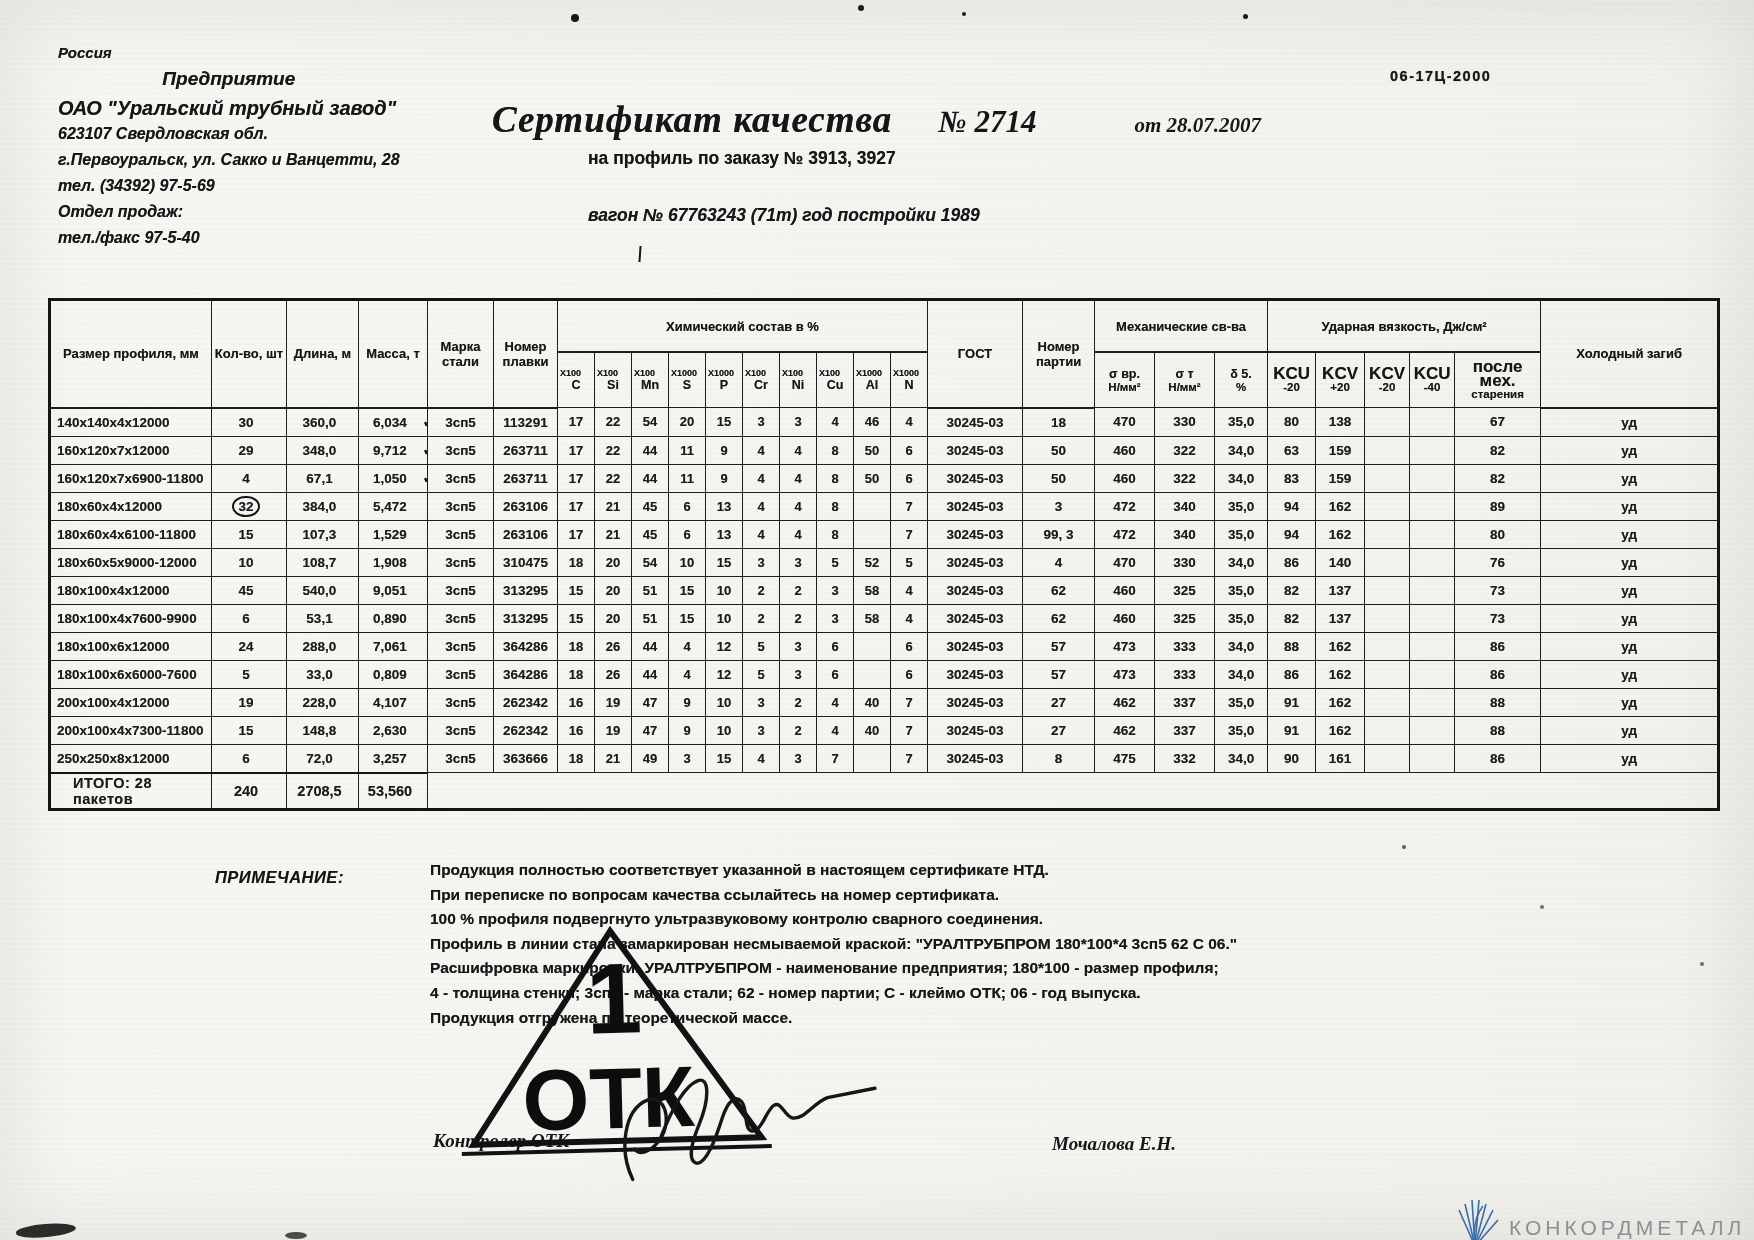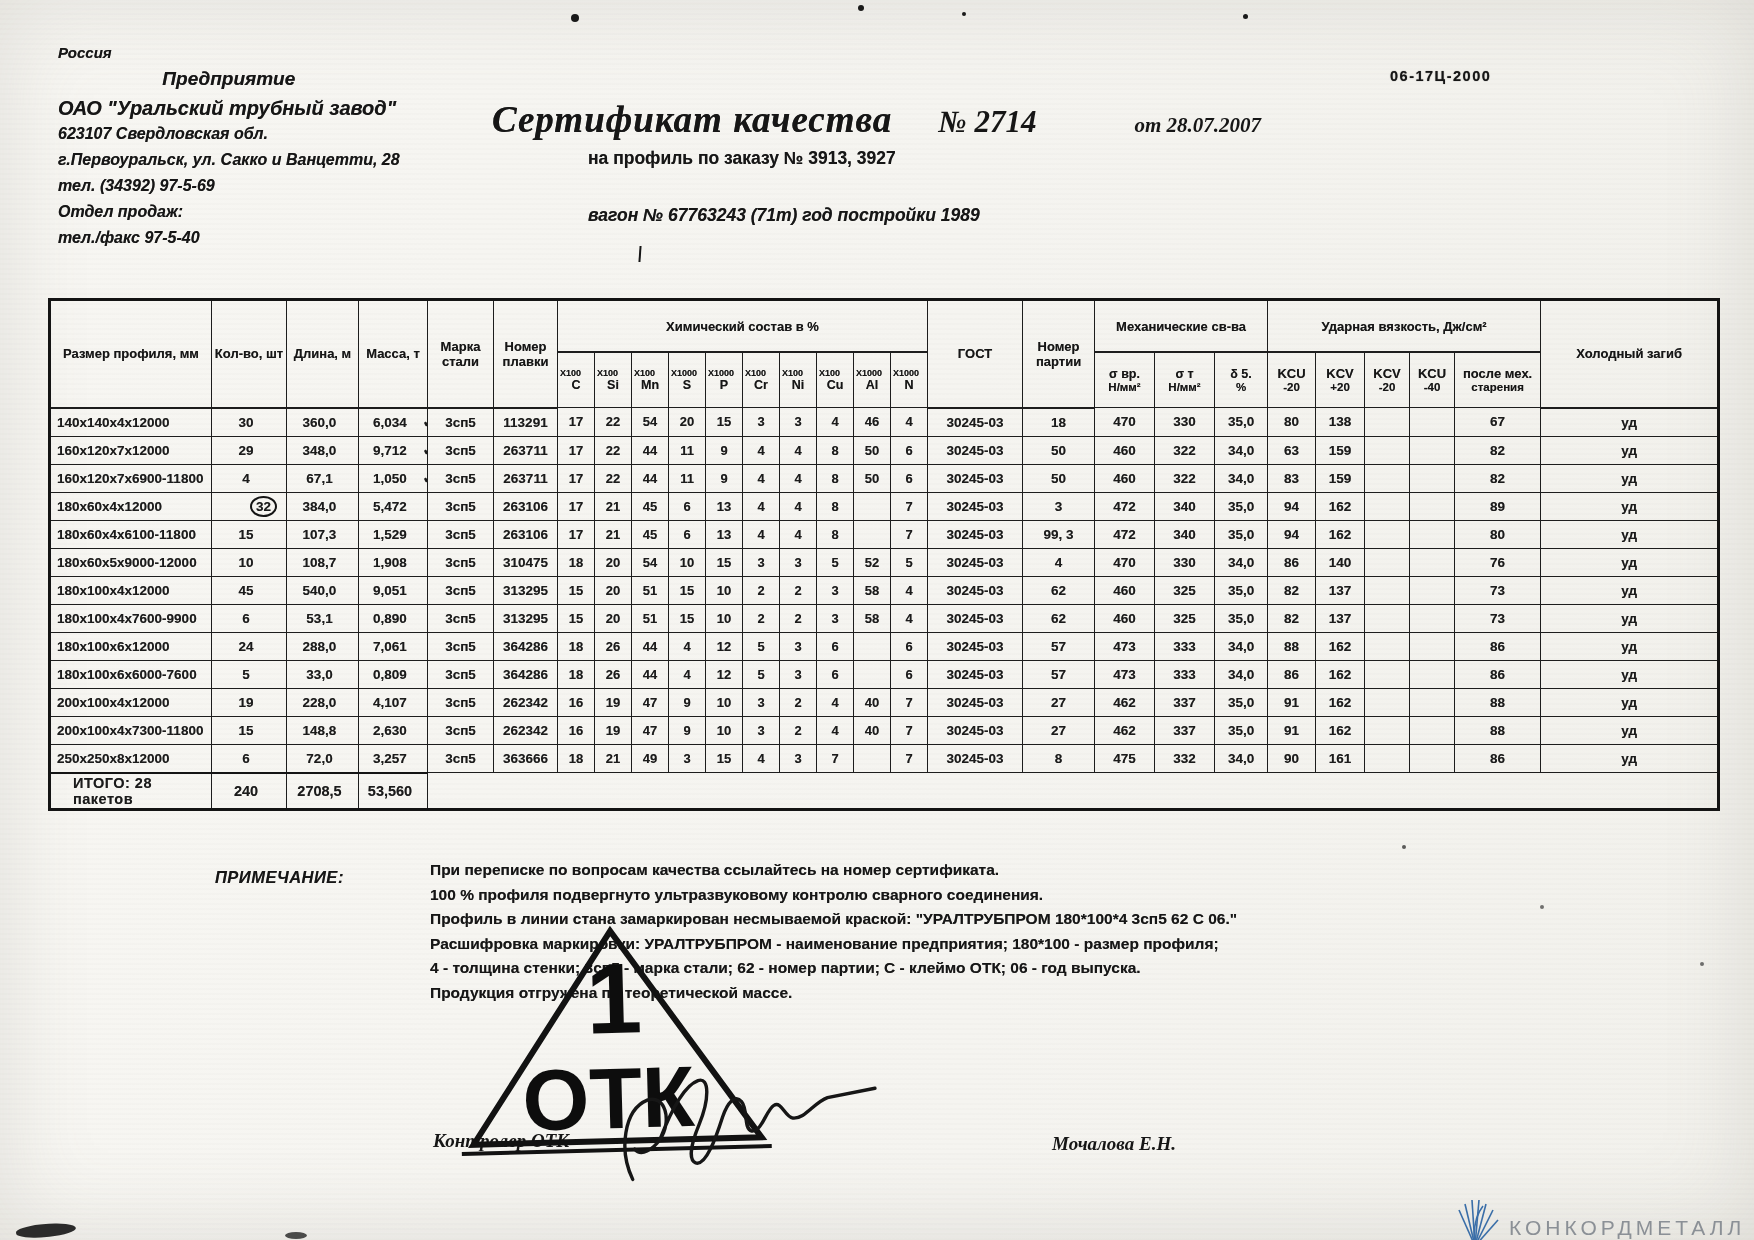--- a/index.html
+++ b/index.html
@@ -35,21 +35,21 @@
   table{border-collapse:collapse;table-layout:fixed;width:100%;}
   th,td{border:1px solid #1d1d1d;overflow:hidden;}
   table{border:3px solid #141414;}
   thead th{font-size:13px;font-weight:700;text-align:center;vertical-align:middle;padding:2px 1px;text-shadow:0 0 .4px rgba(0,0,0,.5);}
   thead tr.tier1 th{height:46px;border-bottom-width:2px;}
   thead tr.tier2 th{height:50px;}
   .factor{font-size:9px;font-weight:700;text-align:left;padding-left:1px;line-height:10px;}
   .elem{font-size:12.5px;font-weight:700;line-height:14px;}
   .sub2 .l1{font-size:12.5px;font-weight:700;line-height:14px;}
   .sub2 .l2{font-size:11.5px;font-weight:700;line-height:13px;}
-  .impact-h .l1{font-size:13px;}
+  .impact-h .l1{font-size:17px;}
   tbody td{height:27px;font-size:13.5px;font-weight:700;padding:0 3px;color:#1b1b1b;text-shadow:0 0 .4px rgba(0,0,0,.45);}
   td.a-left{text-align:left;padding-left:6px;}
   td.a-right{text-align:center;padding-right:9px;}
   td.a-center{text-align:center;}
   td.chem{font-size:13px;text-align:center;}
   td.has-check{position:relative;}
   .check{position:absolute;right:-9px;top:2px;font-size:17px;font-weight:700;z-index:3;transform:rotate(-8deg);}
   .circle{display:inline-block;border:2px solid #141414;border-radius:50%;padding:0 4px;line-height:17px;}
   tr.total td{height:34px;font-size:14.5px;border-top:2px solid #141414;}
   tr.total .total-label{padding-left:22px;letter-spacing:.5px;}
@@ -297,21 +297,21 @@
             <td class="a-center">34,0</td>
             <td class="a-center">83</td>
             <td class="a-center">159</td>
             <td class="a-center"></td>
             <td class="a-center"></td>
             <td class="a-center">82</td>
             <td class="a-center">уд</td>
           </tr>
           <tr>
             <td class="a-left">180x60x4x12000</td>
-            <td class="a-right" style="text-align: right;"><span class="circle">32</span></td>
+            <td class="a-right" style="text-align: center;"><span class="circle">32</span></td>
             <td class="a-right">384,0</td>
             <td class="a-right has-check">5,472</td>
             <td class="a-center">3сп5</td>
             <td class="a-center">263106</td>
             <td class="chem">17</td>
             <td class="chem">21</td>
             <td class="chem">45</td>
             <td class="chem">6</td>
             <td class="chem">13</td>
             <td class="chem">4</td>
@@ -598,20 +598,21 @@
             <td class="a-right">2708,5</td>
             <td class="a-right">53,560</td>
             <td colspan="23" style="border: none;"></td>
           </tr>
         </tbody>
       </table>
   </div>
 
   <div class="note-label">ПРИМЕЧАНИЕ:</div>
   <div class="notes">
+    <div>Продукция полностью соответствует указанной в настоящем сертификате НТД.</div>
     <div>При переписке по вопросам качества ссылайтесь на номер сертификата.</div>
     <div>100 % профиля подвергнуто ультразвуковому контролю сварного соединения.</div>
     <div>Профиль в линии стана замаркирован несмываемой краской: "УРАЛТРУБПРОМ  180*100*4  3сп5  62  С  06."</div>
     <div>Расшифровка маркировки: УРАЛТРУБПРОМ - наименование предприятия; 180*100 - размер профиля;</div>
     <div>4 - толщина стенки; 3сп5 - марка стали; 62 - номер партии; С - клеймо ОТК; 06 - год выпуска.</div>
     <div>Продукция отгружена по теоретической массе.</div>
   </div>
 
   <div class="inspector-label">Контролер ОТК</div>
   <div class="inspector-name">Мочалова Е.Н.</div>

